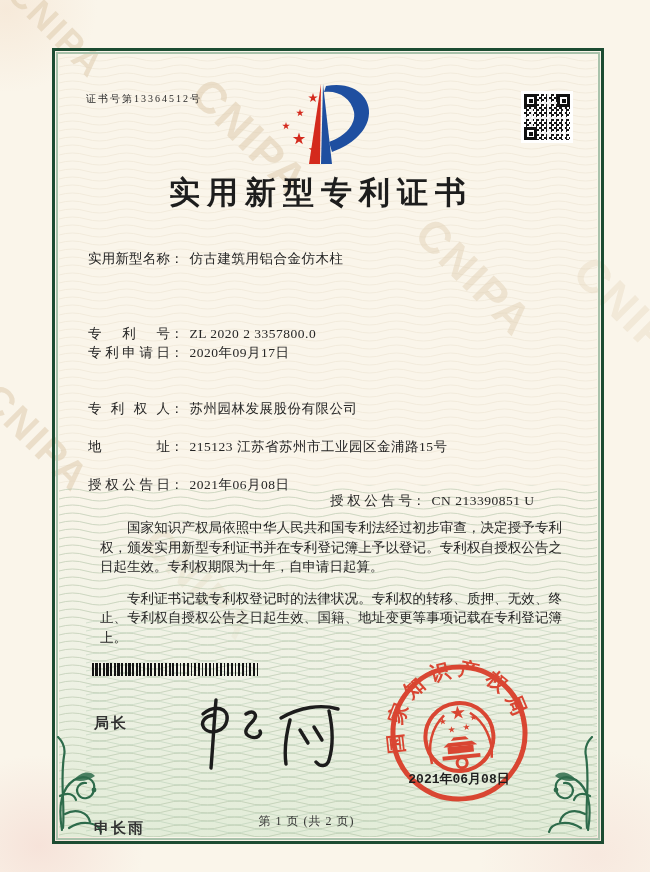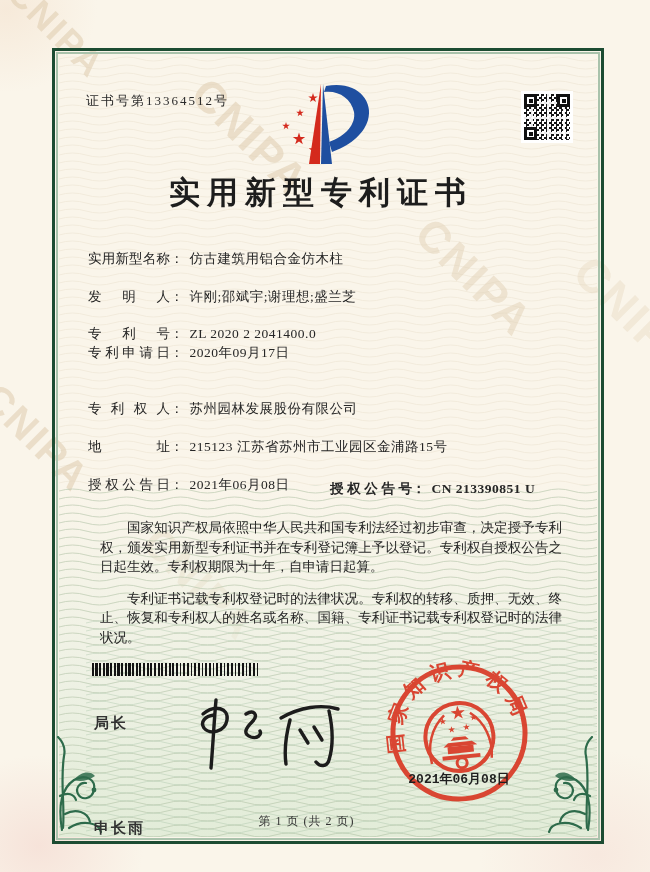--- a/index.html
+++ b/index.html
@@ -21,42 +21,42 @@
   .frame{position:absolute;left:52px;top:48px;width:546px;height:790px;
     border:3px solid #1c4c32;z-index:2;}
   .frame-inner{position:absolute;inset:1px;border:2px solid #a9c2ab;}
   .frame-bg{position:absolute;inset:4px;
     background:linear-gradient(180deg, rgba(251,247,236,0) 0%, rgba(251,247,236,0) 55%,
       rgba(234,240,226,.75) 80%, #e2ecd8 100%);}
   .waves{position:absolute;left:4px;top:4px;z-index:0;}
   .corner-orn{position:absolute;z-index:5;}
   .corner-orn.right{transform:scaleX(-1);}
   
-  .cert-no{position:absolute;left:86px;top:92px;z-index:6;font-size:13px;
+  .cert-no{position:absolute;left:86px;top:92px;z-index:6;font-size:10px;
     letter-spacing:2px;color:#2a2a2a;text-align:center;}
   .logo{position:absolute;left:260px;top:72px;z-index:6;}
   .qr{position:absolute;left:521px;top:91px;width:52px;height:52px;background:#fff;
     padding:3px;box-sizing:border-box;z-index:6;}
   .qr-dots{position:relative;width:46px;height:46px;
     background:
      repeating-linear-gradient(90deg, transparent 0 7px, rgba(255,255,255,.9) 7px 9px, transparent 9px 16px),
      repeating-linear-gradient(0deg, transparent 0 6px, rgba(255,255,255,.9) 6px 8px, transparent 8px 15px),
      conic-gradient(#161616 0 25%, transparent 25% 50%, #161616 50% 75%, transparent 75%);
     background-size:auto,auto,5px 5px;}
   .qr-f{position:absolute;width:13px;height:13px;border:3px solid #111;background:#fff;box-sizing:border-box;}
   .qr-f::after{content:"";position:absolute;inset:1.5px;background:#111;}
   .qr-f.tl{left:0;top:0}.qr-f.tr{right:0;top:0}.qr-f.bl{left:0;bottom:0}
   .title{position:absolute;left:0;top:172px;width:642px;text-align:center;z-index:6;
     font-size:31px;font-weight:700;letter-spacing:7px;color:#1d1d1d;}
   
   .frow{position:absolute;left:88px;z-index:6;font-size:13.5px;color:#262626;white-space:nowrap;}
   .flabel{display:inline-block;width:82px;text-align:justify;text-align-last:justify;}
   .fcolon{display:inline-block;margin-right:6px;}
   .fval{letter-spacing:.5px;}
-  .fgroup2{position:absolute;left:242px;top:4px;font-weight:bold;}
+  .fgroup2{position:absolute;left:242px;top:16px;}
   
   .paras{position:absolute;left:88px;top:506px;width:486px;z-index:6;font-size:13.5px;
     line-height:19.5px;color:#262626;text-align:justify;}
   .paras p{margin:12px;text-indent:2em;}
   
   .barcode{position:absolute;left:92px;top:663px;width:166px;height:13px;z-index:6;
     background:repeating-linear-gradient(90deg,#141414 0 1.5px,transparent 1.5px 3px,
       #141414 3px 5.5px,transparent 5.5px 7px,#141414 7px 8.5px,transparent 8.5px 11px);}
   .signer-title,.signer-name{position:absolute;left:94px;z-index:6;
     font-family:"Liberation Sans","DejaVu Sans",sans-serif;font-size:15px;font-weight:700;
@@ -145,45 +145,42 @@
       <div class="qr-f tr"></div>
       <div class="qr-f bl"></div>
     </div>
   </div>
 
   <div class="title">实用新型专利证书</div>
 
   <div class="frow" style="top:250px;">
     <span class="flabel">实用新型名称</span><span class="fcolon">：</span><span class="fval">仿古建筑用铝合金仿木柱</span>
   </div>
-  <div class="frow" style="top:288px;">
-    <span class="flabel">发明人</span><span class="fcolon">：</span><span class="fval">许刚;邵斌宇;谢理想;盛兰芝</span>
-  </div>
   <div class="frow" style="top:325px;">
-    <span class="flabel">专利号</span><span class="fcolon">：</span><span class="fval">ZL 2020 2 2041400.0</span>
+    <span class="flabel">专利号</span><span class="fcolon">：</span><span class="fval">ZL 2020 2 3357800.0</span>
   </div>
   <div class="frow" style="top:344px;">
     <span class="flabel">专利申请日</span><span class="fcolon">：</span><span class="fval">2020年09月17日</span>
   </div>
   <div class="frow" style="top:400px;">
     <span class="flabel">专利权人</span><span class="fcolon">：</span><span class="fval">苏州园林发展股份有限公司</span>
   </div>
   <div class="frow" style="top:438px;">
     <span class="flabel">地址</span><span class="fcolon">：</span><span class="fval">215123 江苏省苏州市工业园区金浦路15号</span>
   </div>
   <div class="frow" style="top:476px;width:484px;">
     <span class="flabel">授权公告日</span><span class="fcolon">：</span><span class="fval">2021年06月08日</span>
     <span class="fgroup2">
       <span class="flabel">授权公告号</span><span class="fcolon">：</span><span class="fval">CN 213390851 U</span>
     </span>
   </div>
 
   <div class="paras">
     <p>国家知识产权局依照中华人民共和国专利法经过初步审查，决定授予专利权，颁发实用新型专利证书并在专利登记簿上予以登记。专利权自授权公告之日起生效。专利权期限为十年，自申请日起算。</p>
-    <p>专利证书记载专利权登记时的法律状况。专利权的转移、质押、无效、终止、恢复和专利权人的姓名或名称、国籍、专利证书记载专利权登记时的法律状况。</p>
+    <p>专利证书记载专利权登记时的法律状况。专利权的转移、质押、无效、终止、专利权自授权公告之日起生效、国籍、地址变更等事项记载在专利登记簿上。</p>
   </div>
 
   <div class="barcode"></div>
 
   <div class="signer-title">局长</div>
   <div class="signer-name">申长雨</div>
 
   <svg class="autograph" width="165" height="88" viewBox="0 0 165 88">
     <g stroke="#1c1c1c" stroke-width="3.4" fill="none" stroke-linecap="round" stroke-linejoin="round">
       <path d="M30,10 C28,32 27,55 25,78"></path>

